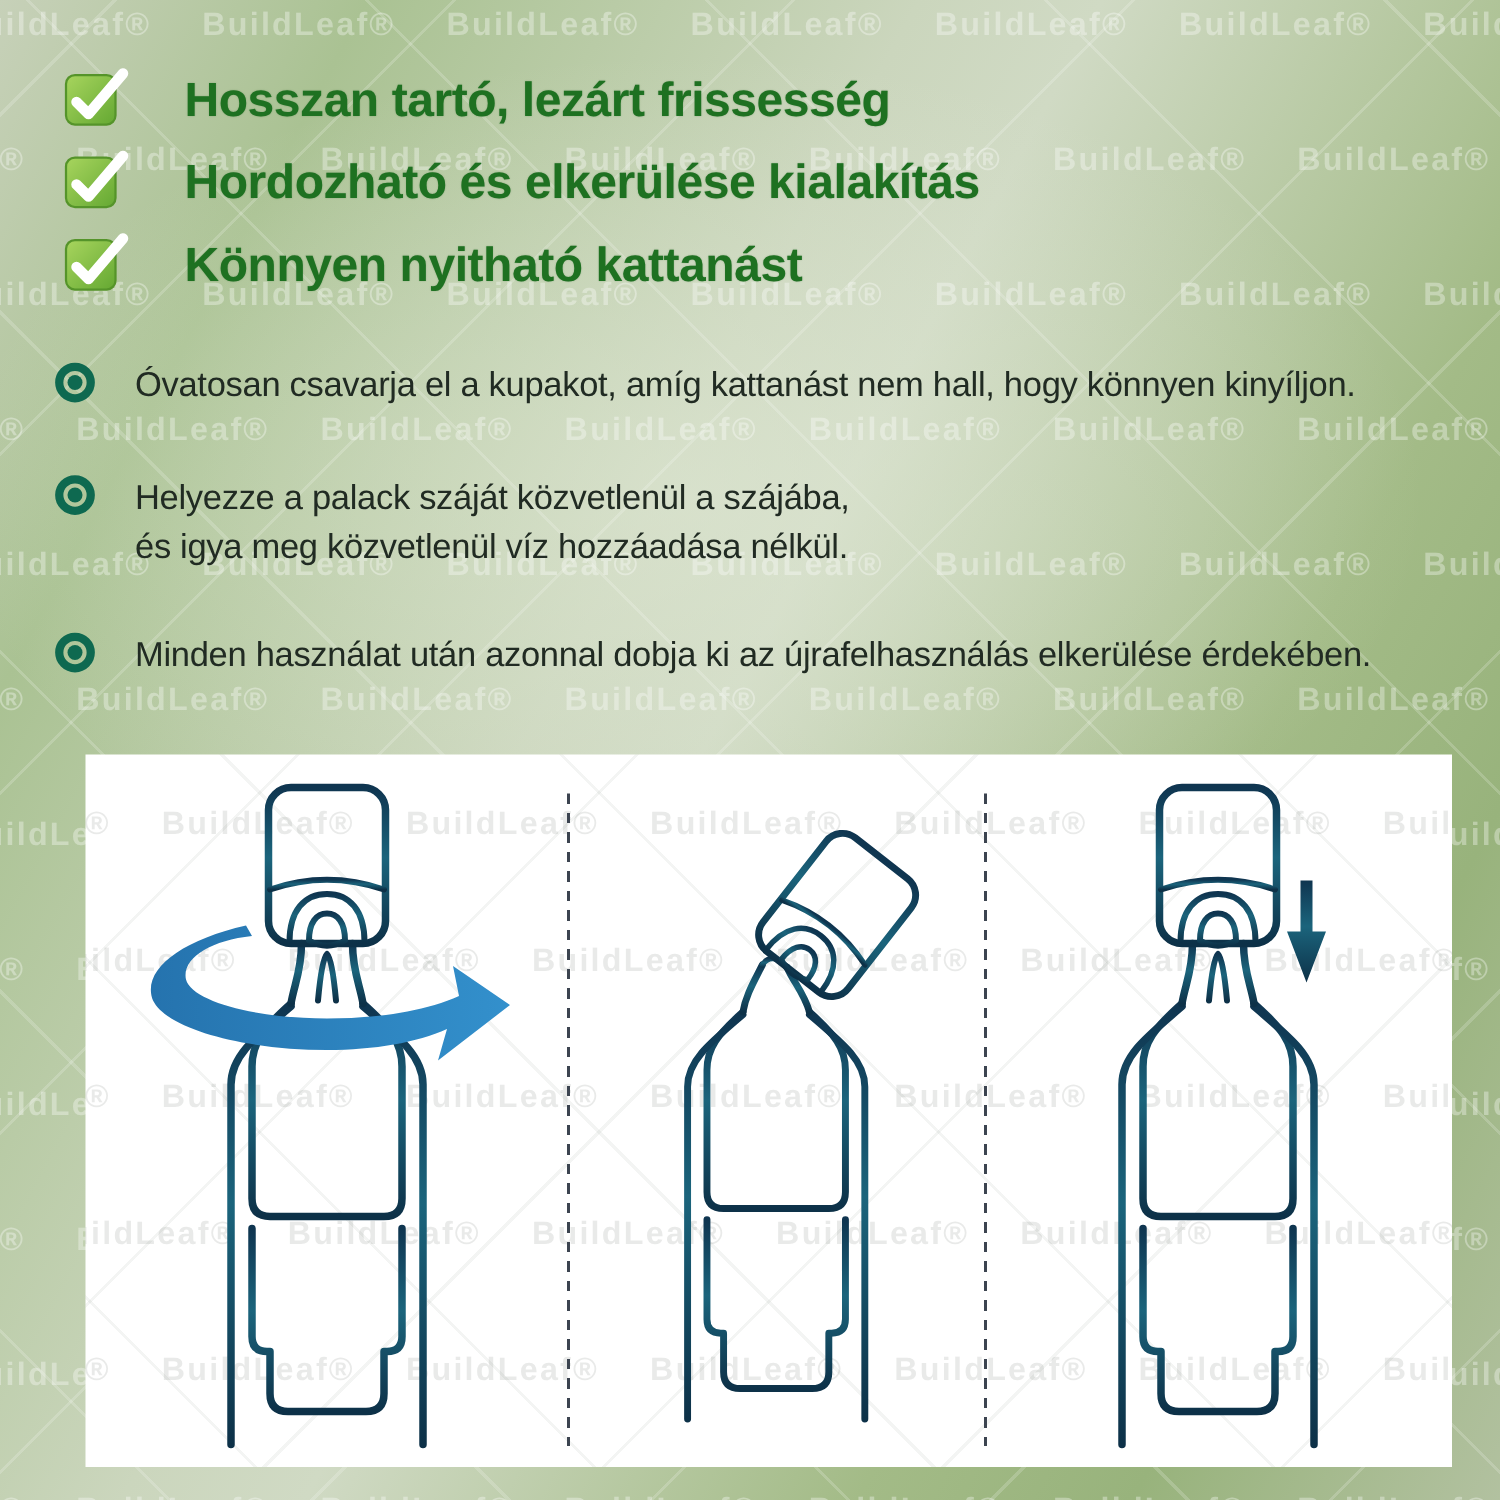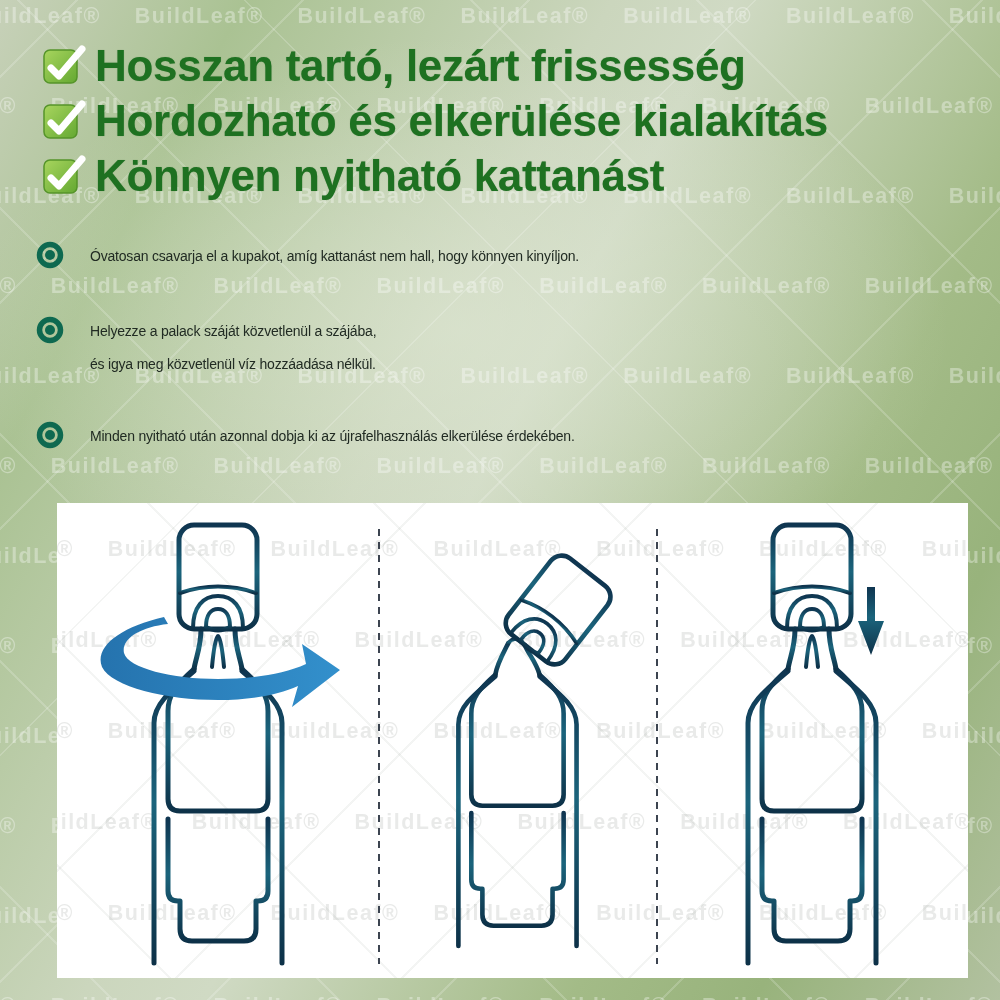--- a/index.html
+++ b/index.html
@@ -31,32 +31,33 @@
       repeating-linear-gradient(-45deg, transparent 0 79px, rgba(60,80,60,0.06) 79px 81px, transparent 81px 160px);
   }
   .wm-panel .wm-row { color:rgba(70,80,70,0.12); }
 
   
   .content { position:relative; z-index:2; }
 
   .features { padding-top:47px; margin-left:42px; }
   .feature-row { display:flex; align-items:center; gap:9px; height:38px; margin-bottom:17px; }
   .feature-label {
-    color:var(--heading-green,#1e7121); font-weight:bold; font-size:44px;
+    color:var(--heading-green,#1e7121); font-weight:bold; font-size:32px;
     letter-spacing:-0.3px; line-height:1;
     text-shadow:0 0 1px rgba(20,80,20,0.35);
+    margin-left:28px;
   }
   .checkbox-icon { width:44px; height:40px; flex:0 0 44px; margin-top:-3px; }
 
   .instructions { margin-left:36px; margin-top:45px; }
   .instruction-row { display:flex; gap:26px; align-items:flex-start; }
   .instruction-row + .instruction-row { margin-top:39px; }
   .instruction-row.gap-lg { margin-top:42px; }
   .target-icon { flex:0 0 28px; width:28px; height:28px; margin-top:1px; }
-  .instruction-text { color:var(--body-text,#212b23); font-size:14px; line-height:33px; letter-spacing:-0.2px; }
+  .instruction-text { color:var(--body-text,#212b23); font-size:23px; line-height:33px; letter-spacing:-0.2px; }
 
   
   .panel {
     position:absolute; left:57px; top:503px; width:911px; height:475px;
     background:var(--panel-bg,#ffffff); z-index:2;
   }
   .steps { position:absolute; inset:0; z-index:2; display:flex; }
   .step { display:flex; justify-content:center; align-items:flex-start; padding-top:14px; }
   .step-1 { width:35.3%; }
   .step-2 { width:30.4%; }
@@ -280,21 +281,21 @@
           <div>Helyezze a palack száját közvetlenül a szájába,</div>
           <div>és igya meg közvetlenül víz hozzáadása nélkül.</div>
         </div>
       </div>
       <div class="instruction-row">
         <svg class="target-icon" viewBox="0 0 28 28">
           <circle cx="14" cy="14" r="10.5" fill="none" stroke="var(--bullet-ring-green,#0e6950)" stroke-width="5.5"></circle>
           <circle cx="14" cy="14" r="5" fill="var(--bullet-ring-green,#0e6950)"></circle>
         </svg>
         <div class="instruction-text">
-          <div>Minden nyitható után azonnal dobja ki az újrafelhasználás elkerülése érdekében.</div>
+          <div>Minden használat után azonnal dobja ki az újrafelhasználás elkerülése érdekében.</div>
         </div>
       </div>
     </div>
   </div>
 
   <div class="panel">
     <div class="wm-panel" id="wm-panel">
         <div class="wm-row" style="top: 34px; left: -112px;">
           <span>BuildLeaf®</span>
           <span>BuildLeaf®</span>

